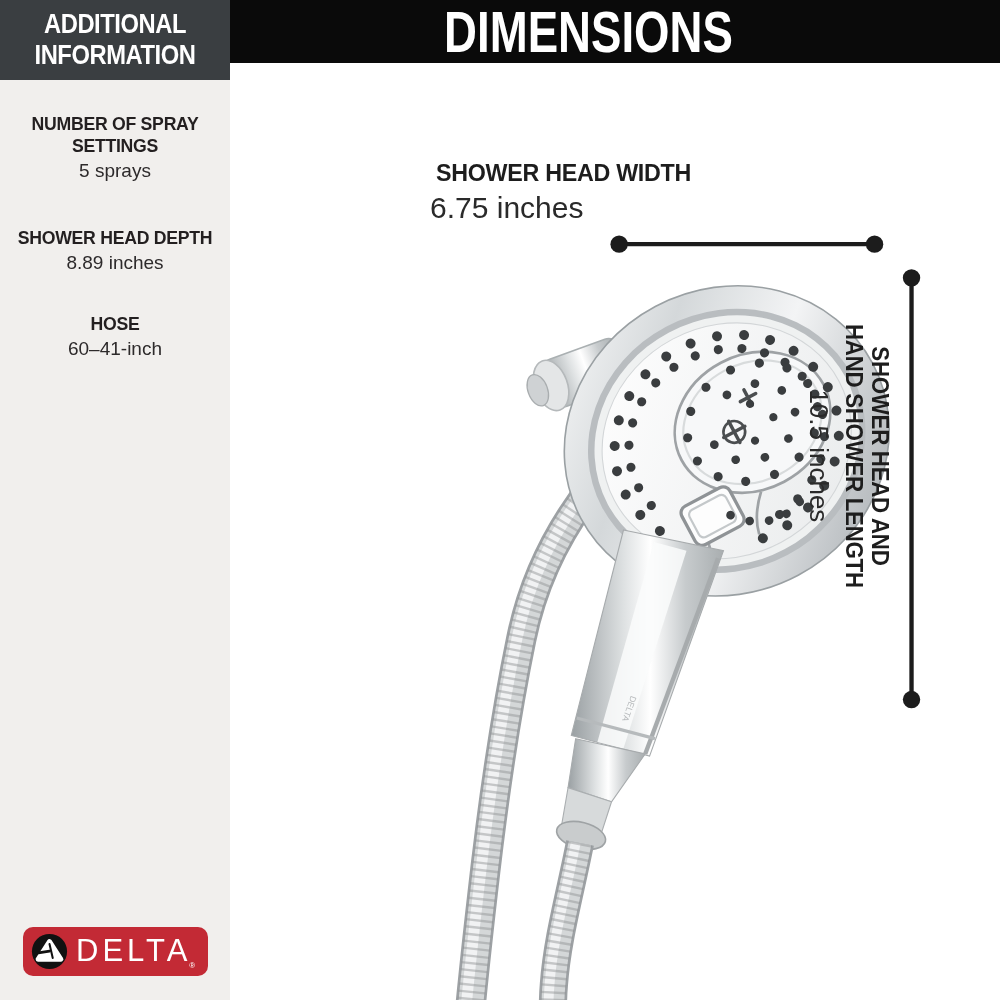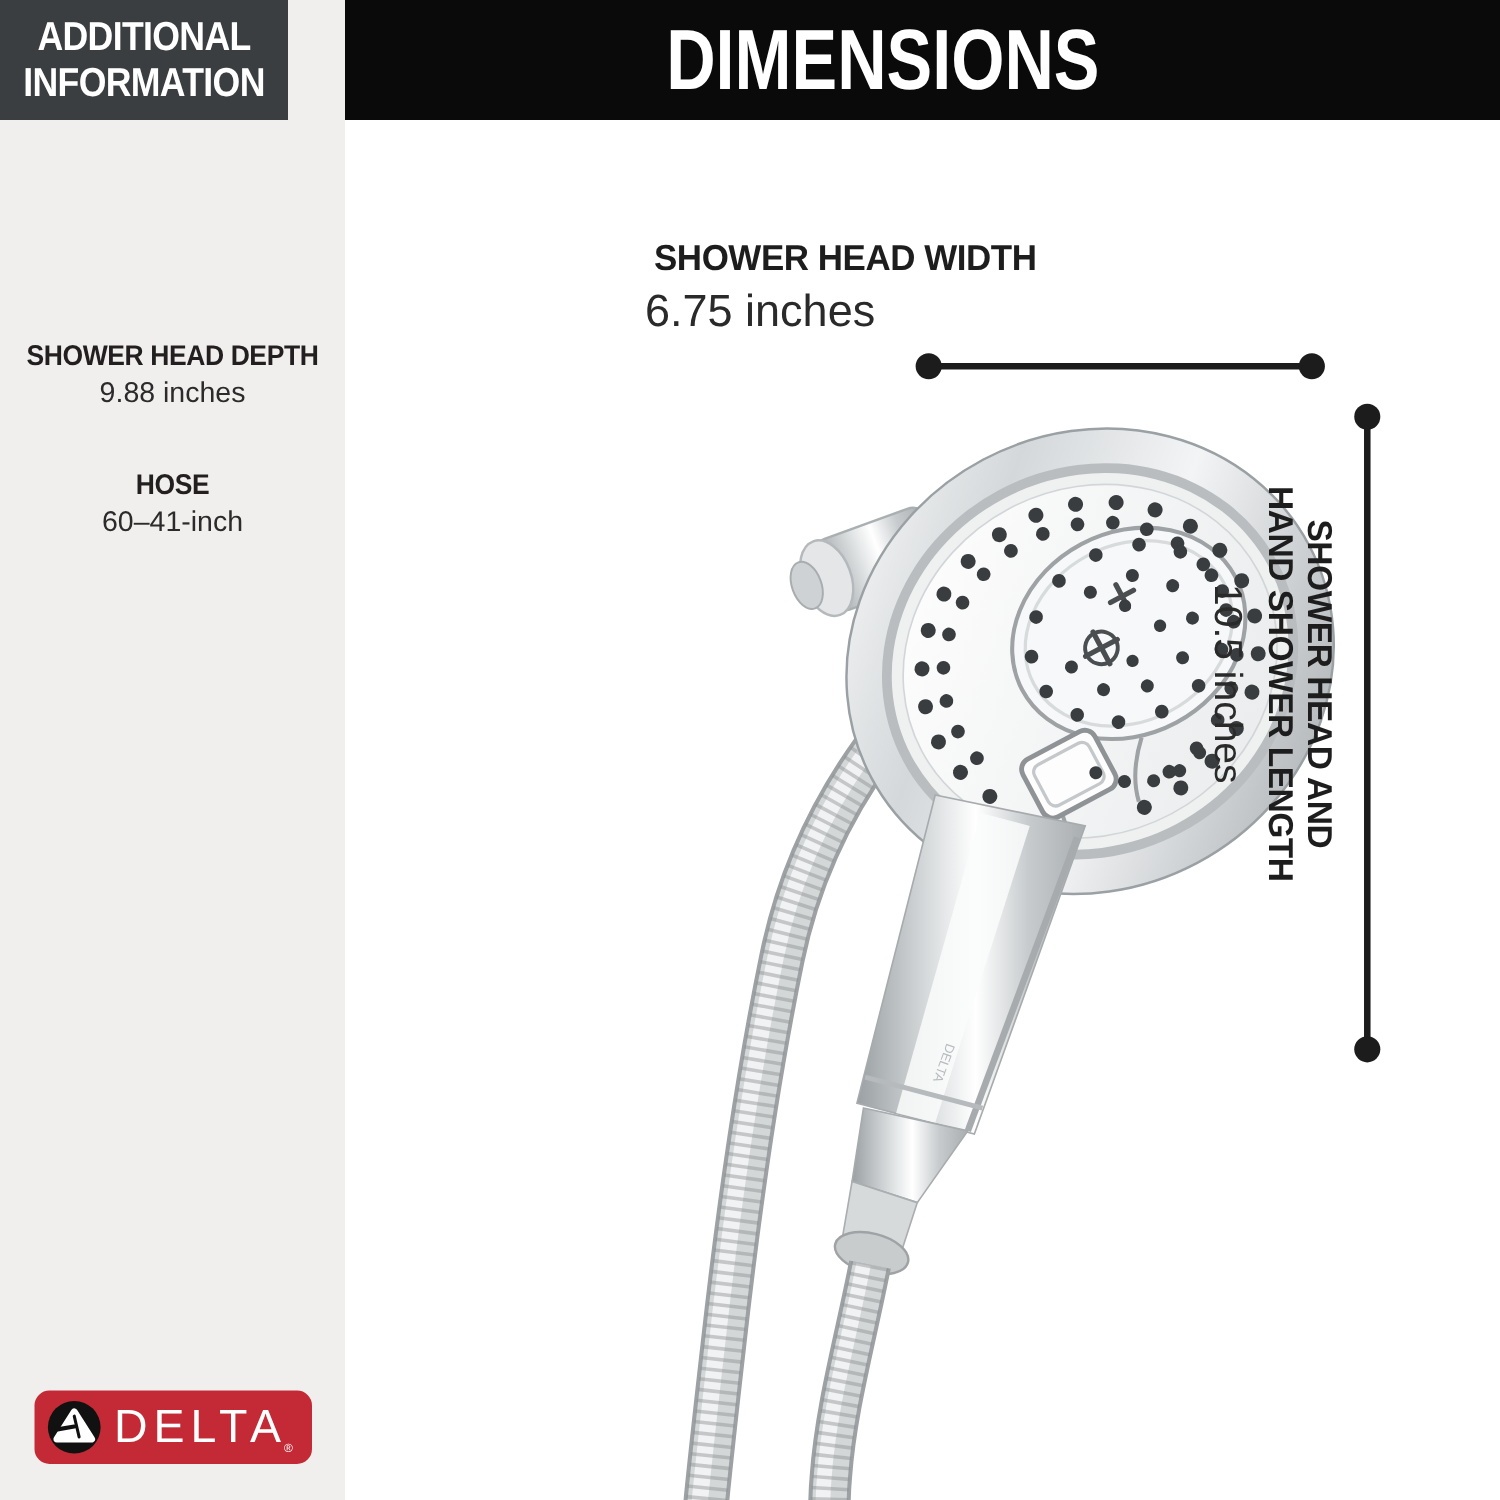--- a/index.html
+++ b/index.html
@@ -7,21 +7,21 @@
   .page {
     position:relative; width:1000px; height:1000px; overflow:hidden;
     font-family:"Liberation Sans", sans-serif; color:#231f20; background:#fff;
   }
   
   .sidebar {
     position:absolute; left:0; top:0; width:230px; height:1000px;
     background:#f1efed;
   }
   .sidebar-header {
-    position:absolute; left:0; top:0; width:192px; height:80px;
+    position:absolute; left:0; top:0; width:230px; height:80px;
     background:#3a3e41; color:#fff; text-align:center;
     display:flex; flex-direction:column; justify-content:center;
   }
   .sidebar-header .hline {
     font-size:27px; font-weight:bold; line-height:1.16;
     transform:scaleX(.88); transform-origin:center;
     letter-spacing:-.5px; white-space:nowrap;
   }
   .spec { position:absolute; left:0; width:230px; padding:0 8px; text-align:center; }
   .spec-label {
@@ -35,21 +35,21 @@
     display:flex; align-items:center; padding-left:8px;
   }
   .delta-icon { width:37px; height:37px; flex:0 0 auto; }
   .delta-word {
     color:#fff; font-size:31px; letter-spacing:4px; margin-left:8px;
     line-height:1; padding-bottom:3px;
   }
   .delta-reg { color:#fff; font-size:8px; align-self:flex-end; margin:0 0 6px -2px; }
   
   .title-bar {
-    position:absolute; left:230px; top:0; width:770px; height:80px;
+    position:absolute; left:230px; top:0; width:770px; height:63px;
     background:#0a0a0a; color:#fff;
     display:flex; align-items:center; justify-content:center; padding-right:52px;
   }
   .title-bar .title-text {
     font-size:57px; font-weight:bold; letter-spacing:0;
     transform:scaleX(.80); transform-origin:center; white-space:nowrap;
   }
   
   .canvas { position:absolute; left:230px; top:80px; width:770px; height:920px; background:#fff; }
   .product-svg { position:absolute; left:0; top:0; width:1000px; height:1000px; }
@@ -70,24 +70,28 @@
 <body>
 
 <div class="page">
 
   <aside class="sidebar">
     <div class="sidebar-header">
       <div class="hline">ADDITIONAL</div>
       <div class="hline">INFORMATION</div>
     </div>
 
+    <div class="spec" style="top:113px">
+      <div class="spec-label">NUMBER OF SPRAY SETTINGS</div>
+      <div class="spec-value">5 sprays</div>
+    </div>
 
     <div class="spec" style="top:227px">
       <div class="spec-label">SHOWER HEAD DEPTH</div>
-      <div class="spec-value">9.88 inches</div>
+      <div class="spec-value">8.89 inches</div>
     </div>
 
     <div class="spec" style="top:313px">
       <div class="spec-label">HOSE</div>
       <div class="spec-value">60–41-inch</div>
     </div>
 
 
 
     <div class="delta-logo">

